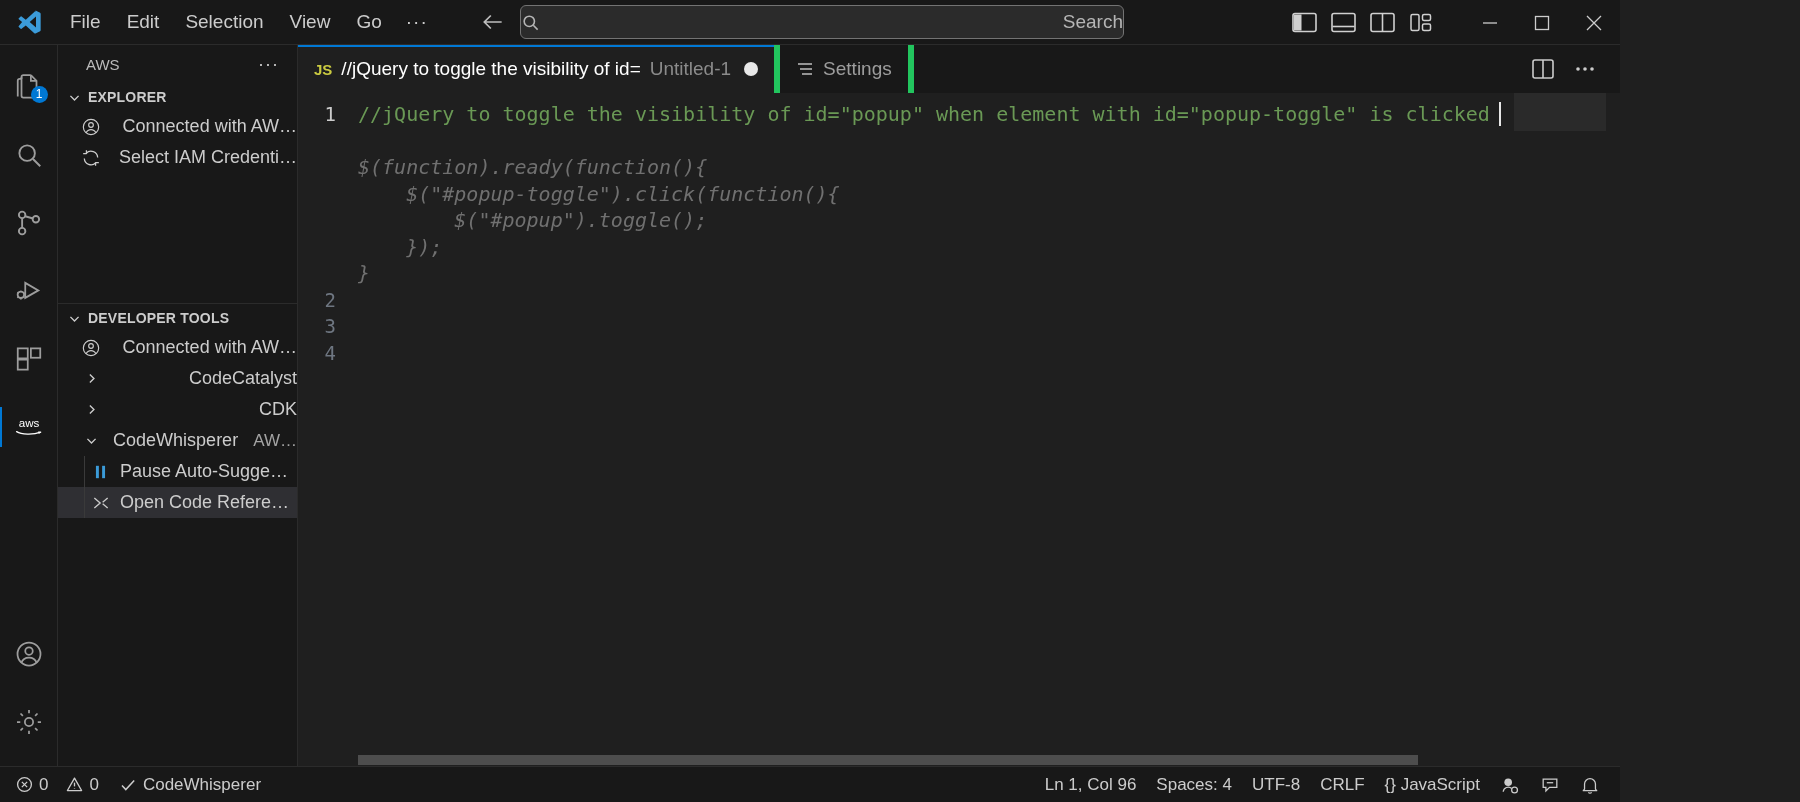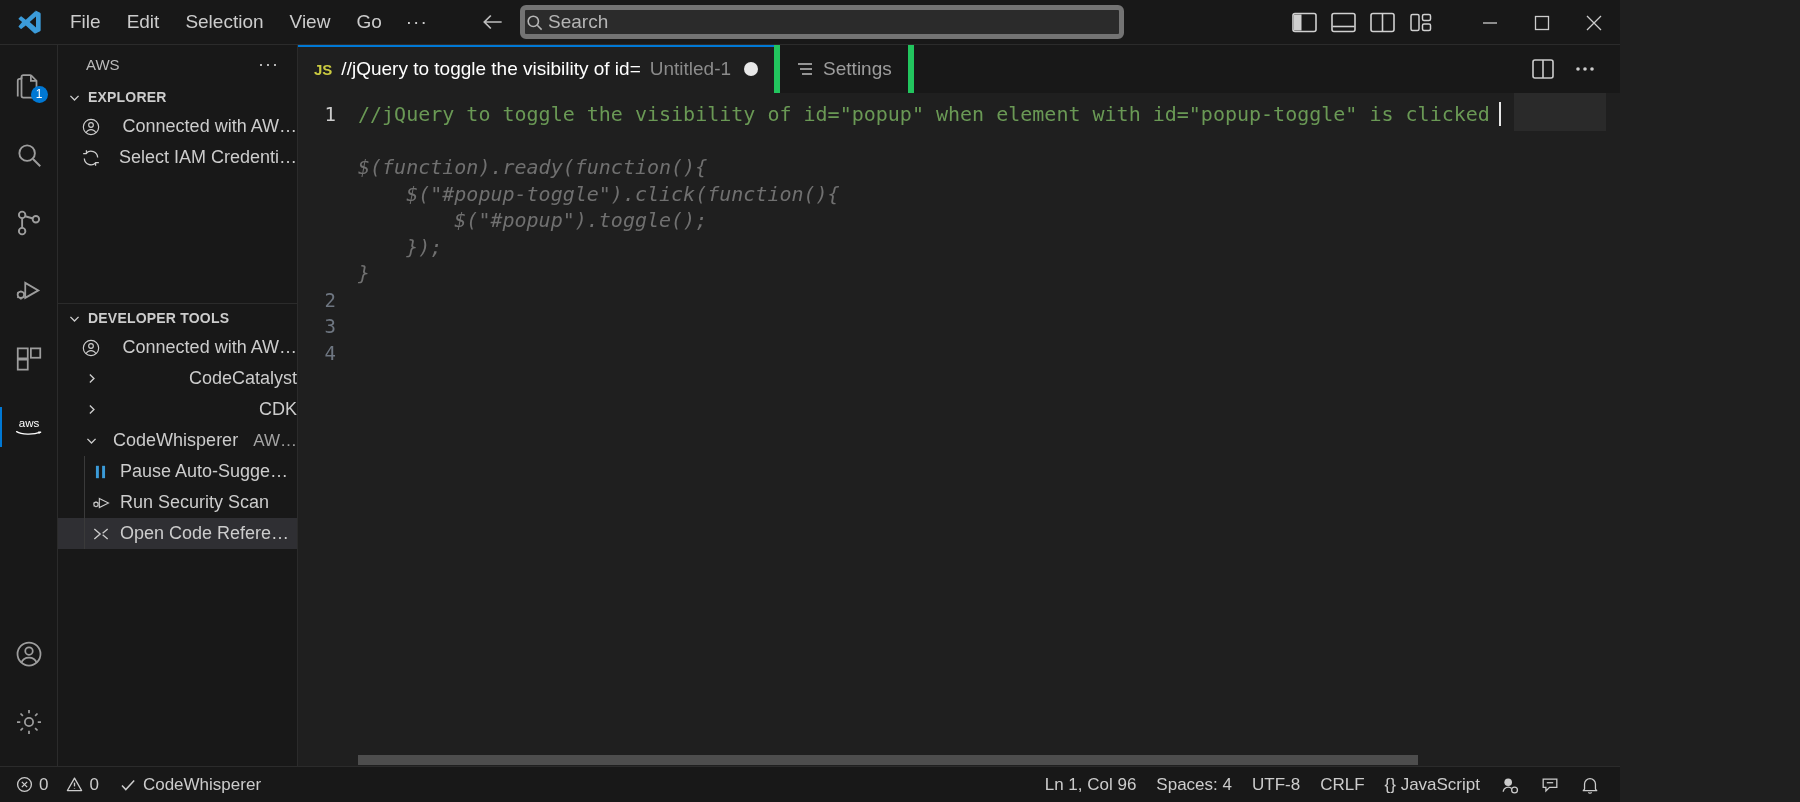--- a/index.html
+++ b/index.html
@@ -22,22 +22,22 @@
   .menu-item {
     padding: 5px 12px; font-size: 19px; color: #cccccc; white-space: nowrap;
     border-radius: 4px;
   }
   .menu-dots { padding: 5px 10px; font-size: 19px; color: #cccccc; letter-spacing:1px;}
   .nav-arrows { display: flex; align-items: center; gap: 18px; margin-left: 42px; }
   .nav-arrow { font-size: 24px; color: #9c9c9c; }
   .nav-arrow.dim { color: #5a5a5a; }
   .search-wrap {
     position: absolute; left: 520px; width: 604px; height: 34px;
-    background: #2b2b2b; border: 5px solid #737373; border-radius: 6px;
-    display: flex; align-items: center; justify-content: flex-start; gap: 4px;
+    background: #2b2b2b; border: 1px solid #737373; border-radius: 6px;
+    display: flex; align-items: center; justify-content: space-between; gap: 20px;
   }
   .search-wrap .sv { display:block; }
   .search-text { font-size: 19px; color: #b5b5b5; }
   .win-right { position: absolute; right: 0; top: 0; height: 45px; display: flex; align-items: center; }
   .layout-icons { display: flex; align-items: center; gap: 14px; margin-right: 30px; }
   .lyic { width: 25px; height: 25px; display:flex; align-items:center; justify-content:center; }
   .wbtn { width: 52px; height: 45px; display: flex; align-items: center; justify-content: center; }
 
   
   .body-row { flex: 1 1 auto; display: flex; min-height: 0; }
@@ -421,30 +421,20 @@
           <div class="sb-row indent2">
             <span class="sb-ico">
               <svg width="18" height="18" viewBox="0 0 16 16">
                 <rect x="3.5" y="2.5" width="2.6" height="11" fill="#3b9bd9"></rect>
                 <rect x="9" y="2.5" width="2.6" height="11" fill="#3b9bd9"></rect>
               </svg>
             </span>
             <span class="sb-label">Pause Auto-Sugge…</span>
           </div>
 
-          <div class="sb-row indent2">
-            <span class="sb-ico">
-              <svg width="20" height="20" viewBox="0 0 24 24" fill="none" stroke="#cccccc" stroke-width="1.3">
-                <path d="M10 6.5 21 12 10 17.5z"></path>
-                <circle cx="6" cy="13.5" r="2.6"></circle>
-                <path d="M6 10.4v.6M3.2 11.6l.7.5M8.8 11.6l-.7.5M3.2 16l.8-.5M8.8 16l-.8-.5M6 16.4v.7"></path>
-              </svg>
-            </span>
-            <span class="sb-label">Run Security Scan</span>
-          </div>
 
           <div class="sb-row indent2 selected">
             <span class="sb-ico">
               <svg width="20" height="20" viewBox="0 0 24 24" fill="none" stroke="#cccccc" stroke-width="1.6">
                 <path d="M4 6l7 6-7 6"></path>
                   <path d="M20 6l-6 5"></path>
                   <path d="M20 18l-6-5"></path>
               </svg>
             </span>
             <span class="sb-label">Open Code Refere…</span>

